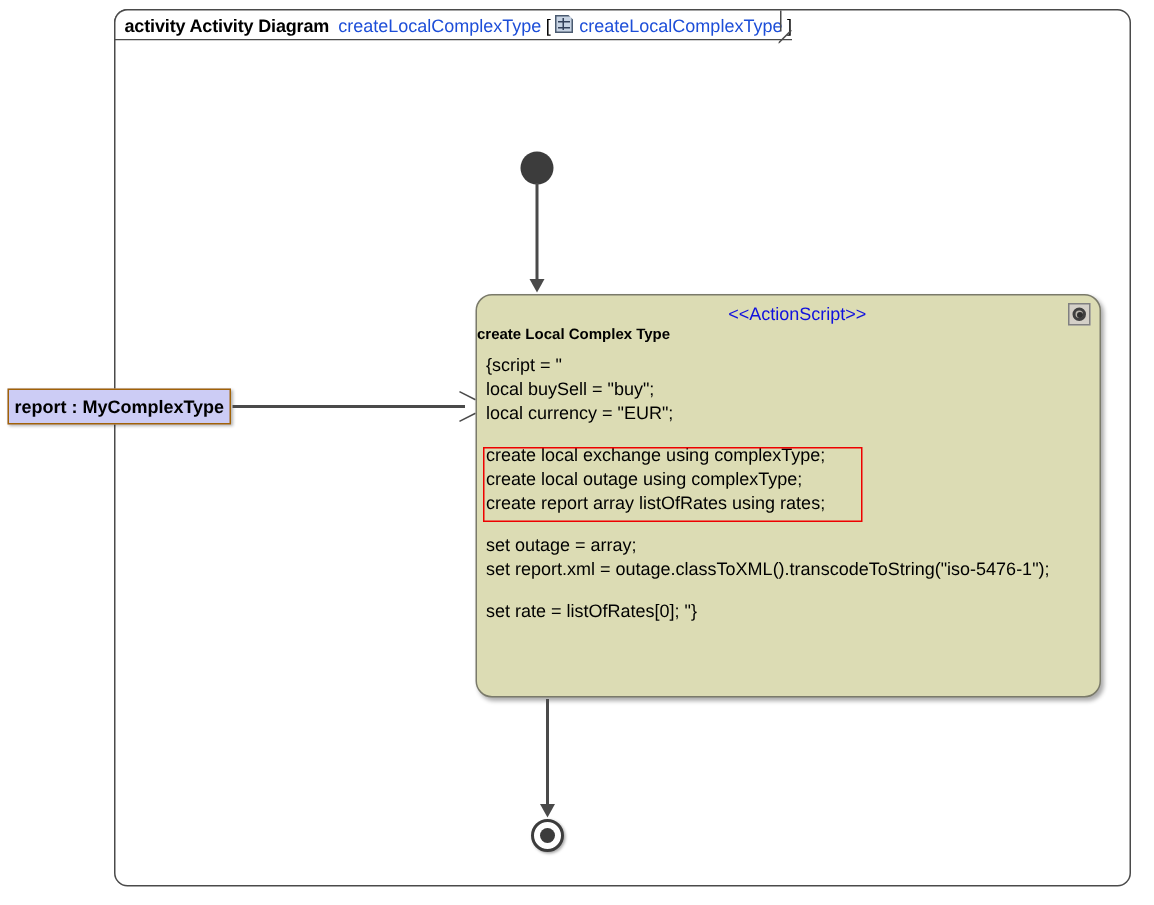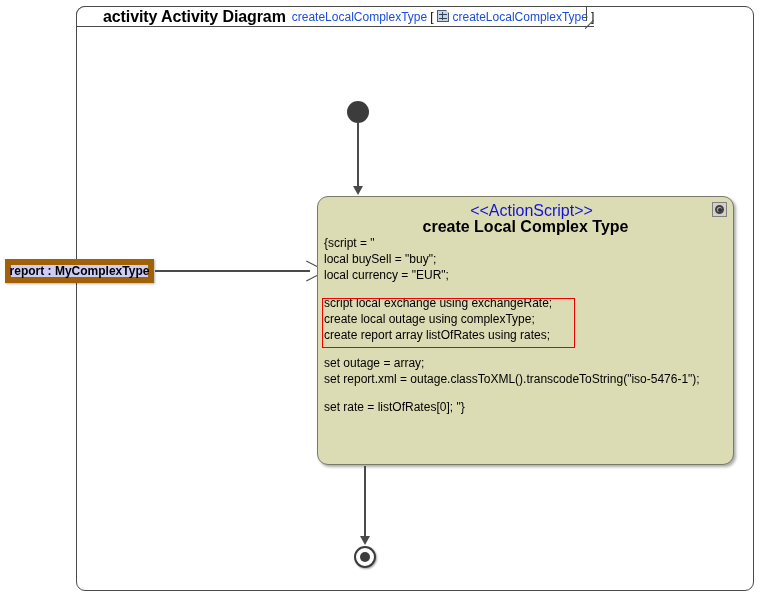--- a/index.html
+++ b/index.html
@@ -68,25 +68,24 @@
     position: absolute;
     left: -1px;
     top: 9px;
     width: 13px;
     height: 1px;
     background: #4a4a4a;
     transform: rotate(-45deg);
     transform-origin: left top;
   }
   .hdr-kind {
-    font-size: 16px;
+    font-size: 12px;
     font-weight: bold;
     color: #000000;
     letter-spacing: -0.1px;
-    margin-left: 20px;
   }
   .hdr-name {
     font-size: 12px;
     color: #1d4ed8;
     margin-left: 6px;
   }
   .hdr-bracket {
     font-size: 12px;
     color: #000000;
     margin-left: 3px;
@@ -211,21 +210,21 @@
   }
 
   
   #object-node {
     position: absolute;
     left: 5px;
     top: 259px;
     width: 149px;
     height: 24px;
     background: #ccccf5;
-    border: 6px solid #a16207;
+    border: 1px solid #a16207;
     box-sizing: border-box;
     display: flex;
     align-items: center;
     justify-content: center;
     box-shadow: 1px 1px 2px rgba(0,0,0,0.30);
   }
   #object-node .obj-label {
     font-size: 12px;
     font-weight: bold;
     color: #000000;
@@ -244,31 +243,30 @@
     border-radius: 11px;
     box-sizing: border-box;
     box-shadow: 2px 2px 3px rgba(0,0,0,0.33);
   }
   #action-stereotype {
     position: absolute;
     left: 12px;
     right: 0;
     top: 5px;
     text-align: center;
-    font-size: 16px;
+    font-size: 12px;
     color: #1111dd;
     font-weight: normal;
   }
   #action-title {
     position: absolute;
     left: 0;
     right: 0;
     top: 21px;
-    text-align: center;
-    font-size: 16px;
+    font-size: 10px;
     font-weight: bold;
     color: #000000;
   }
   #action-body {
     position: absolute;
     left: 6px;
     top: 38px;
     right: 6px;
   }
   .script-line {
@@ -368,21 +366,21 @@
     <span class="gear-outer"></span>
     <span class="gear-inner"></span>
   </div>
 
   <div id="action-body">
 
   <div class="script-line">{script = "</div>
       <div class="script-line">local buySell = "buy";</div>
       <div class="script-line">local currency = "EUR";</div>
       <div class="script-line blank"></div>
-      <div class="script-line">script local exchange using exchangeRate;</div>
+      <div class="script-line">create local exchange using complexType;</div>
       <div class="script-line">create local outage using complexType;</div>
       <div class="script-line">create report array listOfRates using rates;</div>
       <div class="script-line blank"></div>
       <div class="script-line">set outage = array;</div>
       <div class="script-line">set report.xml = outage.classToXML().transcodeToString("iso-5476-1");</div>
       <div class="script-line blank"></div>
       <div class="script-line">set rate = listOfRates[0]; "}</div>
     </div>
 
   <div id="highlight-box"></div>

